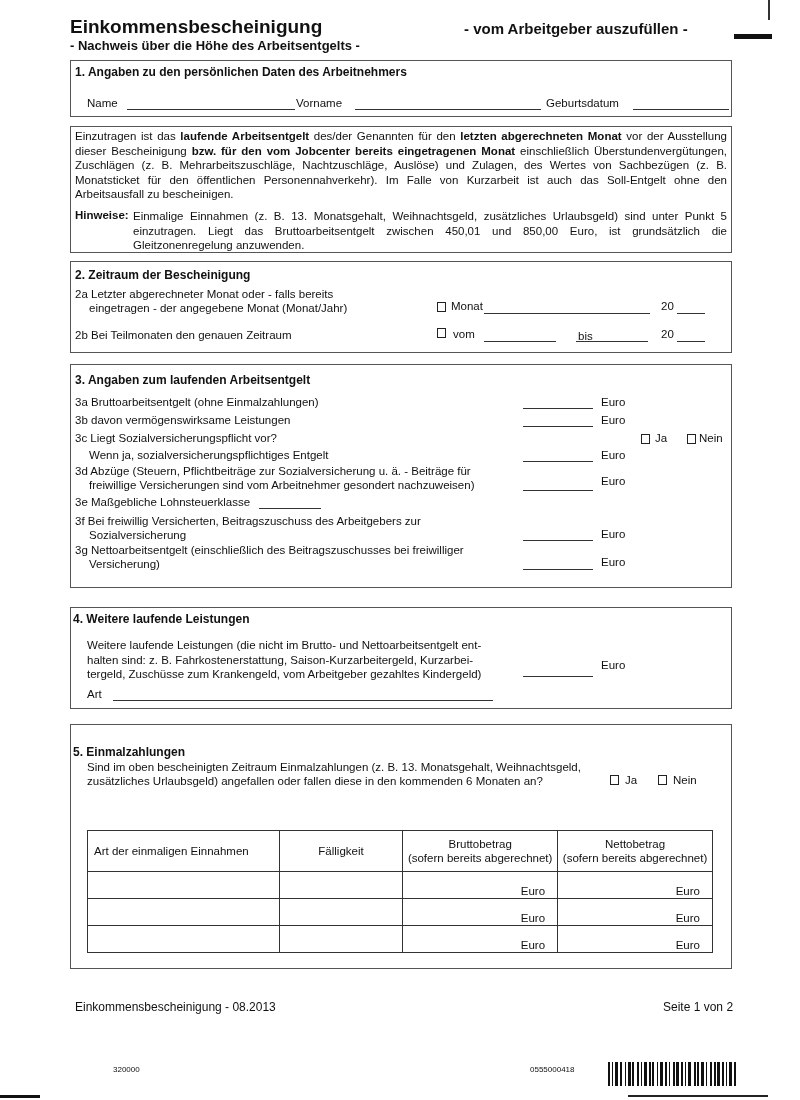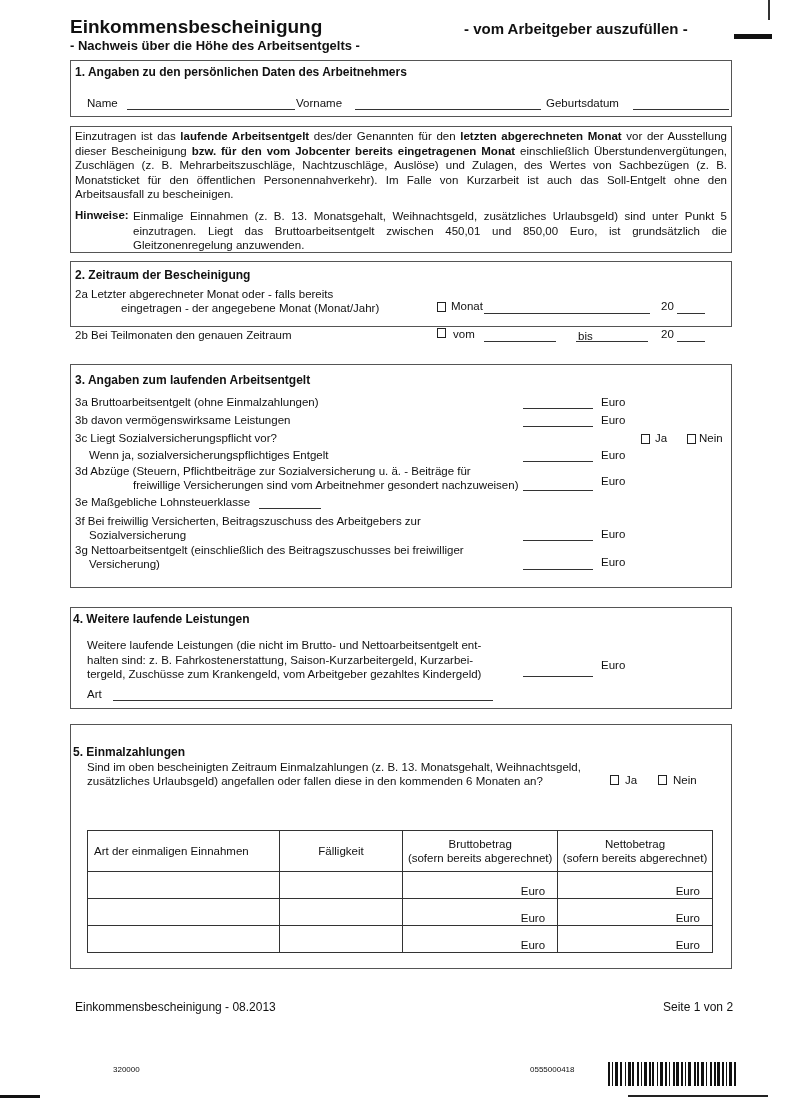--- a/index.html
+++ b/index.html
@@ -41,24 +41,24 @@
   <div class="t" style="left:475px;top:36px;">Geburtsdatum</div>
   <div class="line" style="left:562px;top:48px;width:96px;"></div>
 </div>
 
 <div class="box" style="top:126px;height:127px;">
   <div class="para" style="top:2px;"><span>Einzutragen ist das </span><b>laufende Arbeitsentgelt</b><span> des/der Genannten für den </span><b>letzten abgerechneten Monat</b><span> vor der Ausstellung dieser Bescheinigung </span><b>bzw. für den vom Jobcenter bereits eingetragenen Monat</b><span> einschließlich Überstundenvergütungen, Zuschlägen (z. B. Mehrarbeitszuschläge, Nachtzuschläge, Auslöse) und Zulagen, des Wertes von Sachbezügen (z. B. Monatsticket für den öffentlichen Personennahverkehr). Im Falle von Kurzarbeit ist auch das Soll-Entgelt ohne den Arbeitsausfall zu bescheinigen.</span></div>
   <div class="t" style="left:4px;top:82px;font-weight:bold;">Hinweise:</div>
   <div class="para" style="top:82px;left:62px;">Einmalige Einnahmen (z. B. 13. Monatsgehalt, Weihnachtsgeld, zusätzliches Urlaubsgeld) sind unter Punkt 5 einzutragen. Liegt das Bruttoarbeitsentgelt zwischen 450,01 und 850,00 Euro, ist grundsätzlich die Gleitzonenregelung anzuwenden.</div>
 </div>
 
-<div class="box" style="top:261px;height:66px;">
+<div class="box" style="top:261px;height:92px;">
   <div class="hdr" style="left:4px;top:6px;">2. Zeitraum der Bescheinigung</div>
   <div class="t" style="left:4px;top:26px;">2a Letzter abgerechneter Monat oder - falls bereits</div>
-  <div class="t" style="left:18px;top:40px;margin-left:32px;">eingetragen - der angegebene Monat (Monat/Jahr)</div>
+  <div class="t" style="left:18px;top:40px;">eingetragen - der angegebene Monat (Monat/Jahr)</div>
   <div class="cb" style="left:366px;top:40px;"></div>
   <div class="t" style="left:380px;top:38px;">Monat</div>
   <div class="line" style="left:413px;top:51px;width:166px;"></div>
   <div class="t" style="left:590px;top:38px;">20</div>
   <div class="line" style="left:606px;top:51px;width:28px;"></div>
   <div class="t" style="left:4px;top:67px;">2b Bei Teilmonaten den genauen Zeitraum</div>
   <div class="cb" style="left:366px;top:66px;"></div>
   <div class="t" style="left:382px;top:66px;">vom</div>
   <div class="line" style="left:413px;top:79px;width:72px;"></div>
   <div class="t" style="left:487px;top:68px;padding-left:20px;">bis</div>
@@ -82,21 +82,21 @@
   <div class="cb" style="left:570px;top:69px;"></div>
   <div class="t" style="left:584px;top:67px;">Ja</div>
   <div class="cb" style="left:616px;top:69px;"></div>
   <div class="t" style="left:628px;top:67px;">Nein</div>
 
   <div class="t" style="left:18px;top:84px;">Wenn ja, sozialversicherungspflichtiges Entgelt</div>
   <div class="line" style="left:452px;top:96px;width:70px;"></div>
   <div class="t" style="left:530px;top:84px;">Euro</div>
 
   <div class="t" style="left:4px;top:100px;">3d Abzüge (Steuern, Pflichtbeiträge zur Sozialversicherung u. ä. - Beiträge für</div>
-  <div class="t" style="left:18px;top:114px;margin-left:44px;">freiwillige Versicherungen sind vom Arbeitnehmer gesondert nachzuweisen)</div>
+  <div class="t" style="left:18px;top:114px;">freiwillige Versicherungen sind vom Arbeitnehmer gesondert nachzuweisen)</div>
   <div class="line" style="left:452px;top:125px;width:70px;"></div>
   <div class="t" style="left:530px;top:110px;">Euro</div>
 
   <div class="t" style="left:4px;top:131px;">3e Maßgebliche Lohnsteuerklasse</div>
   <div class="line" style="left:188px;top:143px;width:62px;"></div>
 
   <div class="t" style="left:4px;top:150px;">3f Bei freiwillig Versicherten, Beitragszuschuss des Arbeitgebers zur</div>
   <div class="t" style="left:18px;top:164px;">Sozialversicherung</div>
   <div class="line" style="left:452px;top:175px;width:70px;"></div>
   <div class="t" style="left:530px;top:163px;">Euro</div>

